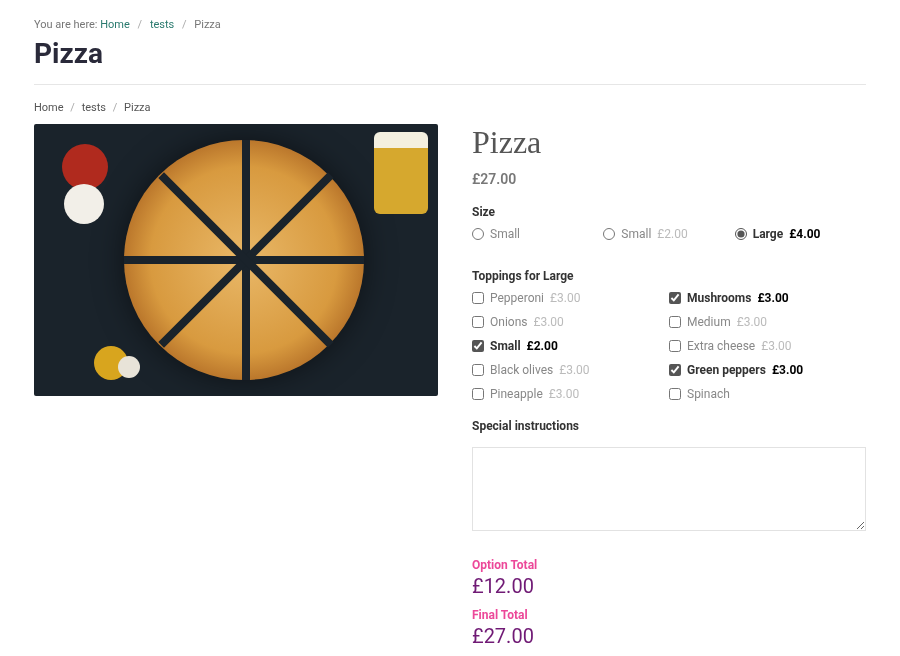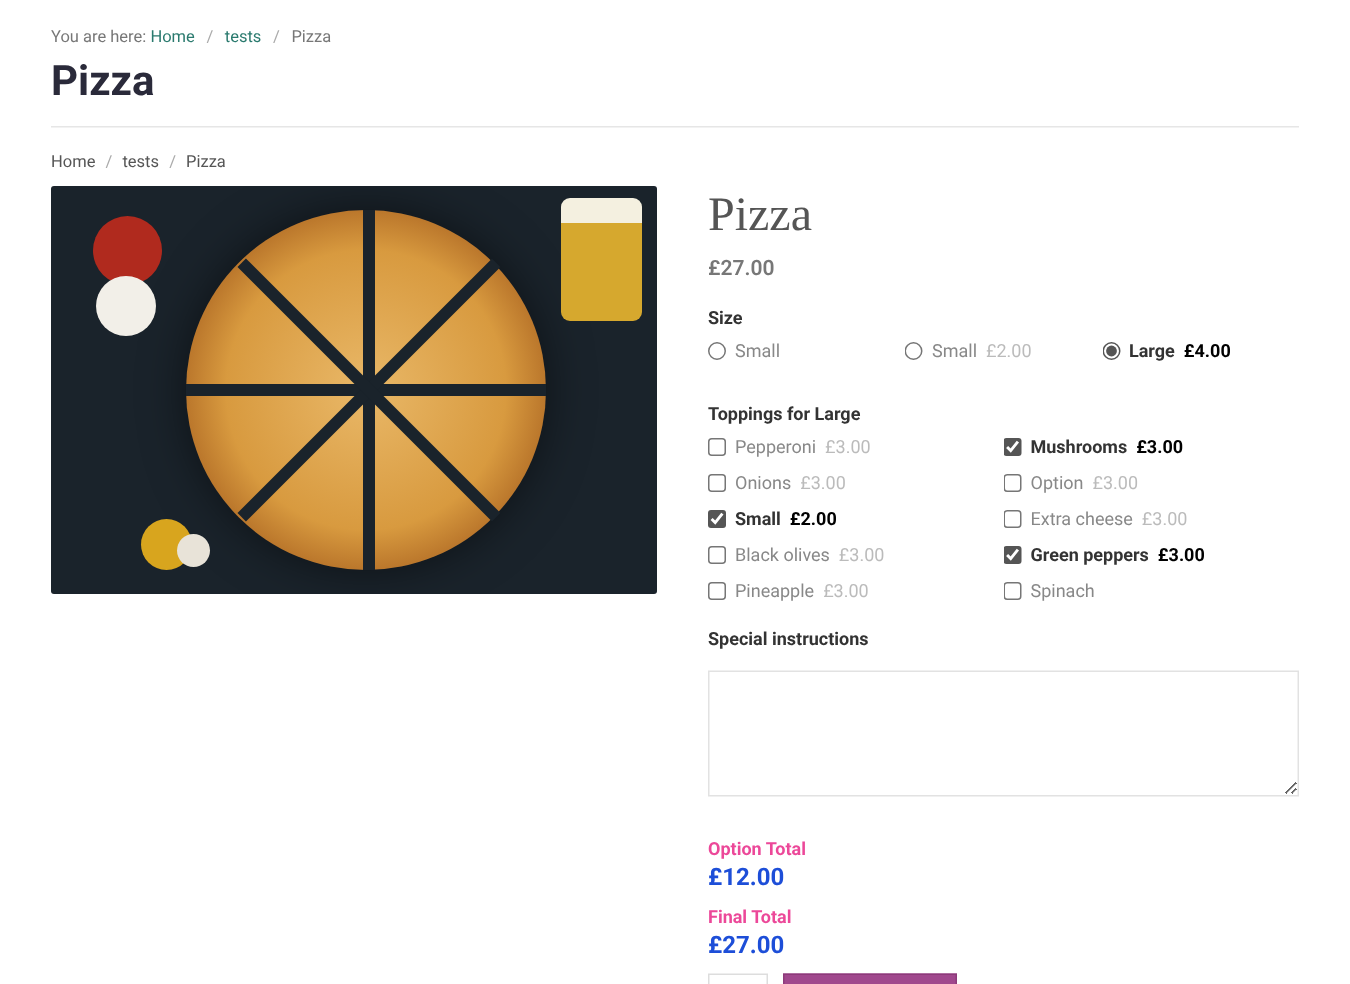--- a/index.html
+++ b/index.html
@@ -68,21 +68,21 @@
   .opt-name { color:#888; }
   .opt-name.sel { color:#333; font-weight:700; }
   .opt-price { color:#bbb; }
   .opt-price.sel { color:#000000; font-weight:700; }
   .cb-grid { display:grid; grid-template-columns:1fr 1fr; row-gap:10px; margin-bottom:18px;}
   .si-ta {
     width:100%; height:84px; border:1px solid #e2e2e2; resize:vertical;
     margin:6px 0 24px; font-family:inherit; font-size:13px; padding:6px;
   }
   .tot-lbl { font-size:12px; font-weight:700; color:#ec4899; }
-  .tot-val { font-size:16px; color:#1d4ed8; margin:2px 0 10px;font-weight:bold; }
+  .tot-val { font-size:20px; color:#701a75; margin:2px 0 10px; }
   .cart-row { display:flex; gap:10px; align-items:stretch; margin:6px 0 22px; }
   .qty {
     width:40px; height:34px; border:1px solid #ddd; text-align:center; font-size:13px;
   }
   .add-btn {
     background:#a0488d; color:#fff; border:1px solid #8d3a7a;
     font-size:12px; font-weight:700; padding:0 14px; letter-spacing:.3px;
     cursor:pointer;
   }
 </style>
@@ -157,21 +157,21 @@
           <span class="opt-name sel">Mushrooms</span> 
           <span class="opt-price sel">£3.00</span>
         </label>
         <label class="cb-cell">
           <input type="checkbox" style="">
           <span class="opt-name">Onions</span> 
           <span class="opt-price">£3.00</span>
         </label>
         <label class="cb-cell">
           <input type="checkbox" style="">
-          <span class="opt-name">Option</span> 
+          <span class="opt-name">Medium</span> 
           <span class="opt-price">£3.00</span>
         </label>
         <label class="cb-cell">
           <input type="checkbox" checked="" style="">
           <span class="opt-name sel">Small</span> 
           <span class="opt-price sel">£2.00</span>
         </label>
         <label class="cb-cell">
           <input type="checkbox" style="">
           <span class="opt-name">Extra cheese</span> 

